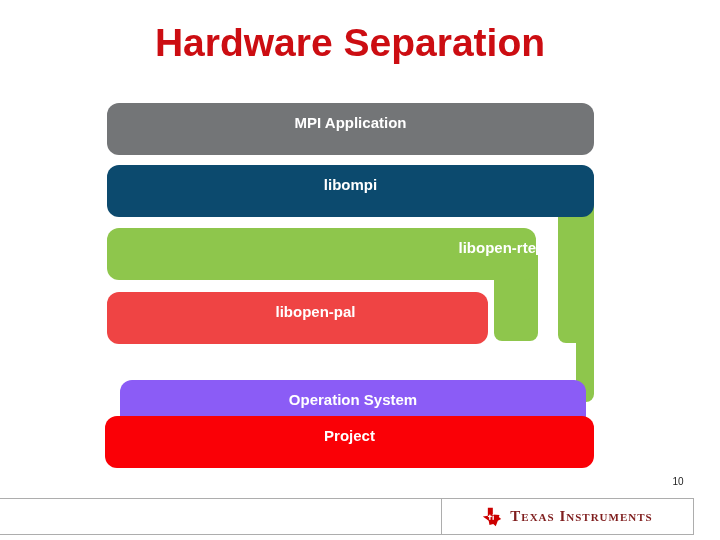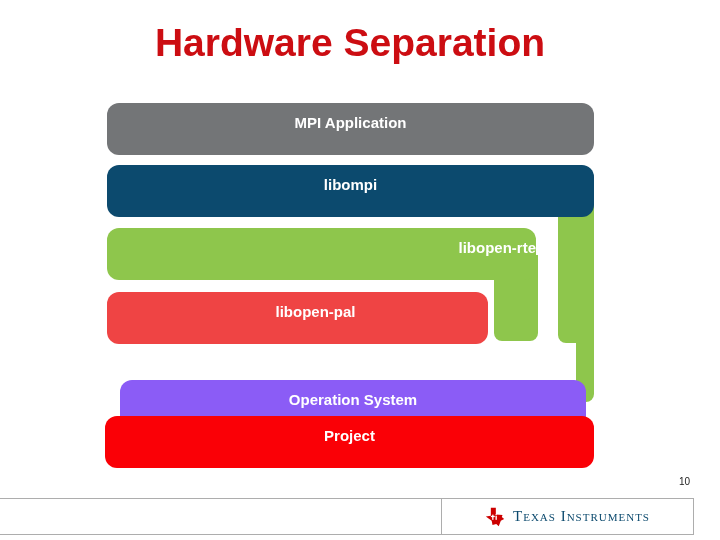--- a/index.html
+++ b/index.html
@@ -41,46 +41,46 @@
     position:absolute;background:#8EC64C;
     border-radius:0 0 8px 8px;
   }
   .tail-ompi-wide  {left:558px;top:200px;width:35px;height:143px;}
   .tail-ompi-narrow{left:576px;top:200px;width:18px;height:202px;}
   .tail-rte        {left:494px;top:255px;width:44px;height:86px;}
 
   
   .page-num{
     position:absolute;left:666px;top:477px;width:24px;
-    text-align:right;
+    text-align:center;
     font:400 10px/1 "Liberation Sans", sans-serif;
     color:#222222;
   }
   .footer-band{
     position:absolute;left:0;top:498px;width:694px;height:37px;
     border-top:1px solid #ADADAD;
     border-bottom:1px solid #ADADAD;
     border-right:1px solid #ADADAD;
     box-sizing:border-box;
     background:#ffffff;
   }
   .footer-right-cell{
     position:absolute;left:441px;top:499px;width:252px;height:35px;
     border-left:1px solid #ADADAD;
     box-sizing:border-box;
     display:flex;align-items:center;justify-content:center;gap:8px;
   }
   .ti-glyph{display:block;}
   .brand-text{
     font-family:"Liberation Serif", serif;
-    font-weight:normal;
+    font-weight:bold;
     font-size:15px;
     font-variant:small-caps;
     letter-spacing:1px;
-    color:#0c4a6e;
+    color:#7f1d1d;
     white-space:nowrap;
   }
 </style>
 </head>
 <body>
 
 <div class="slide">
 
   <h1 class="title">Hardware Separation</h1>
 

